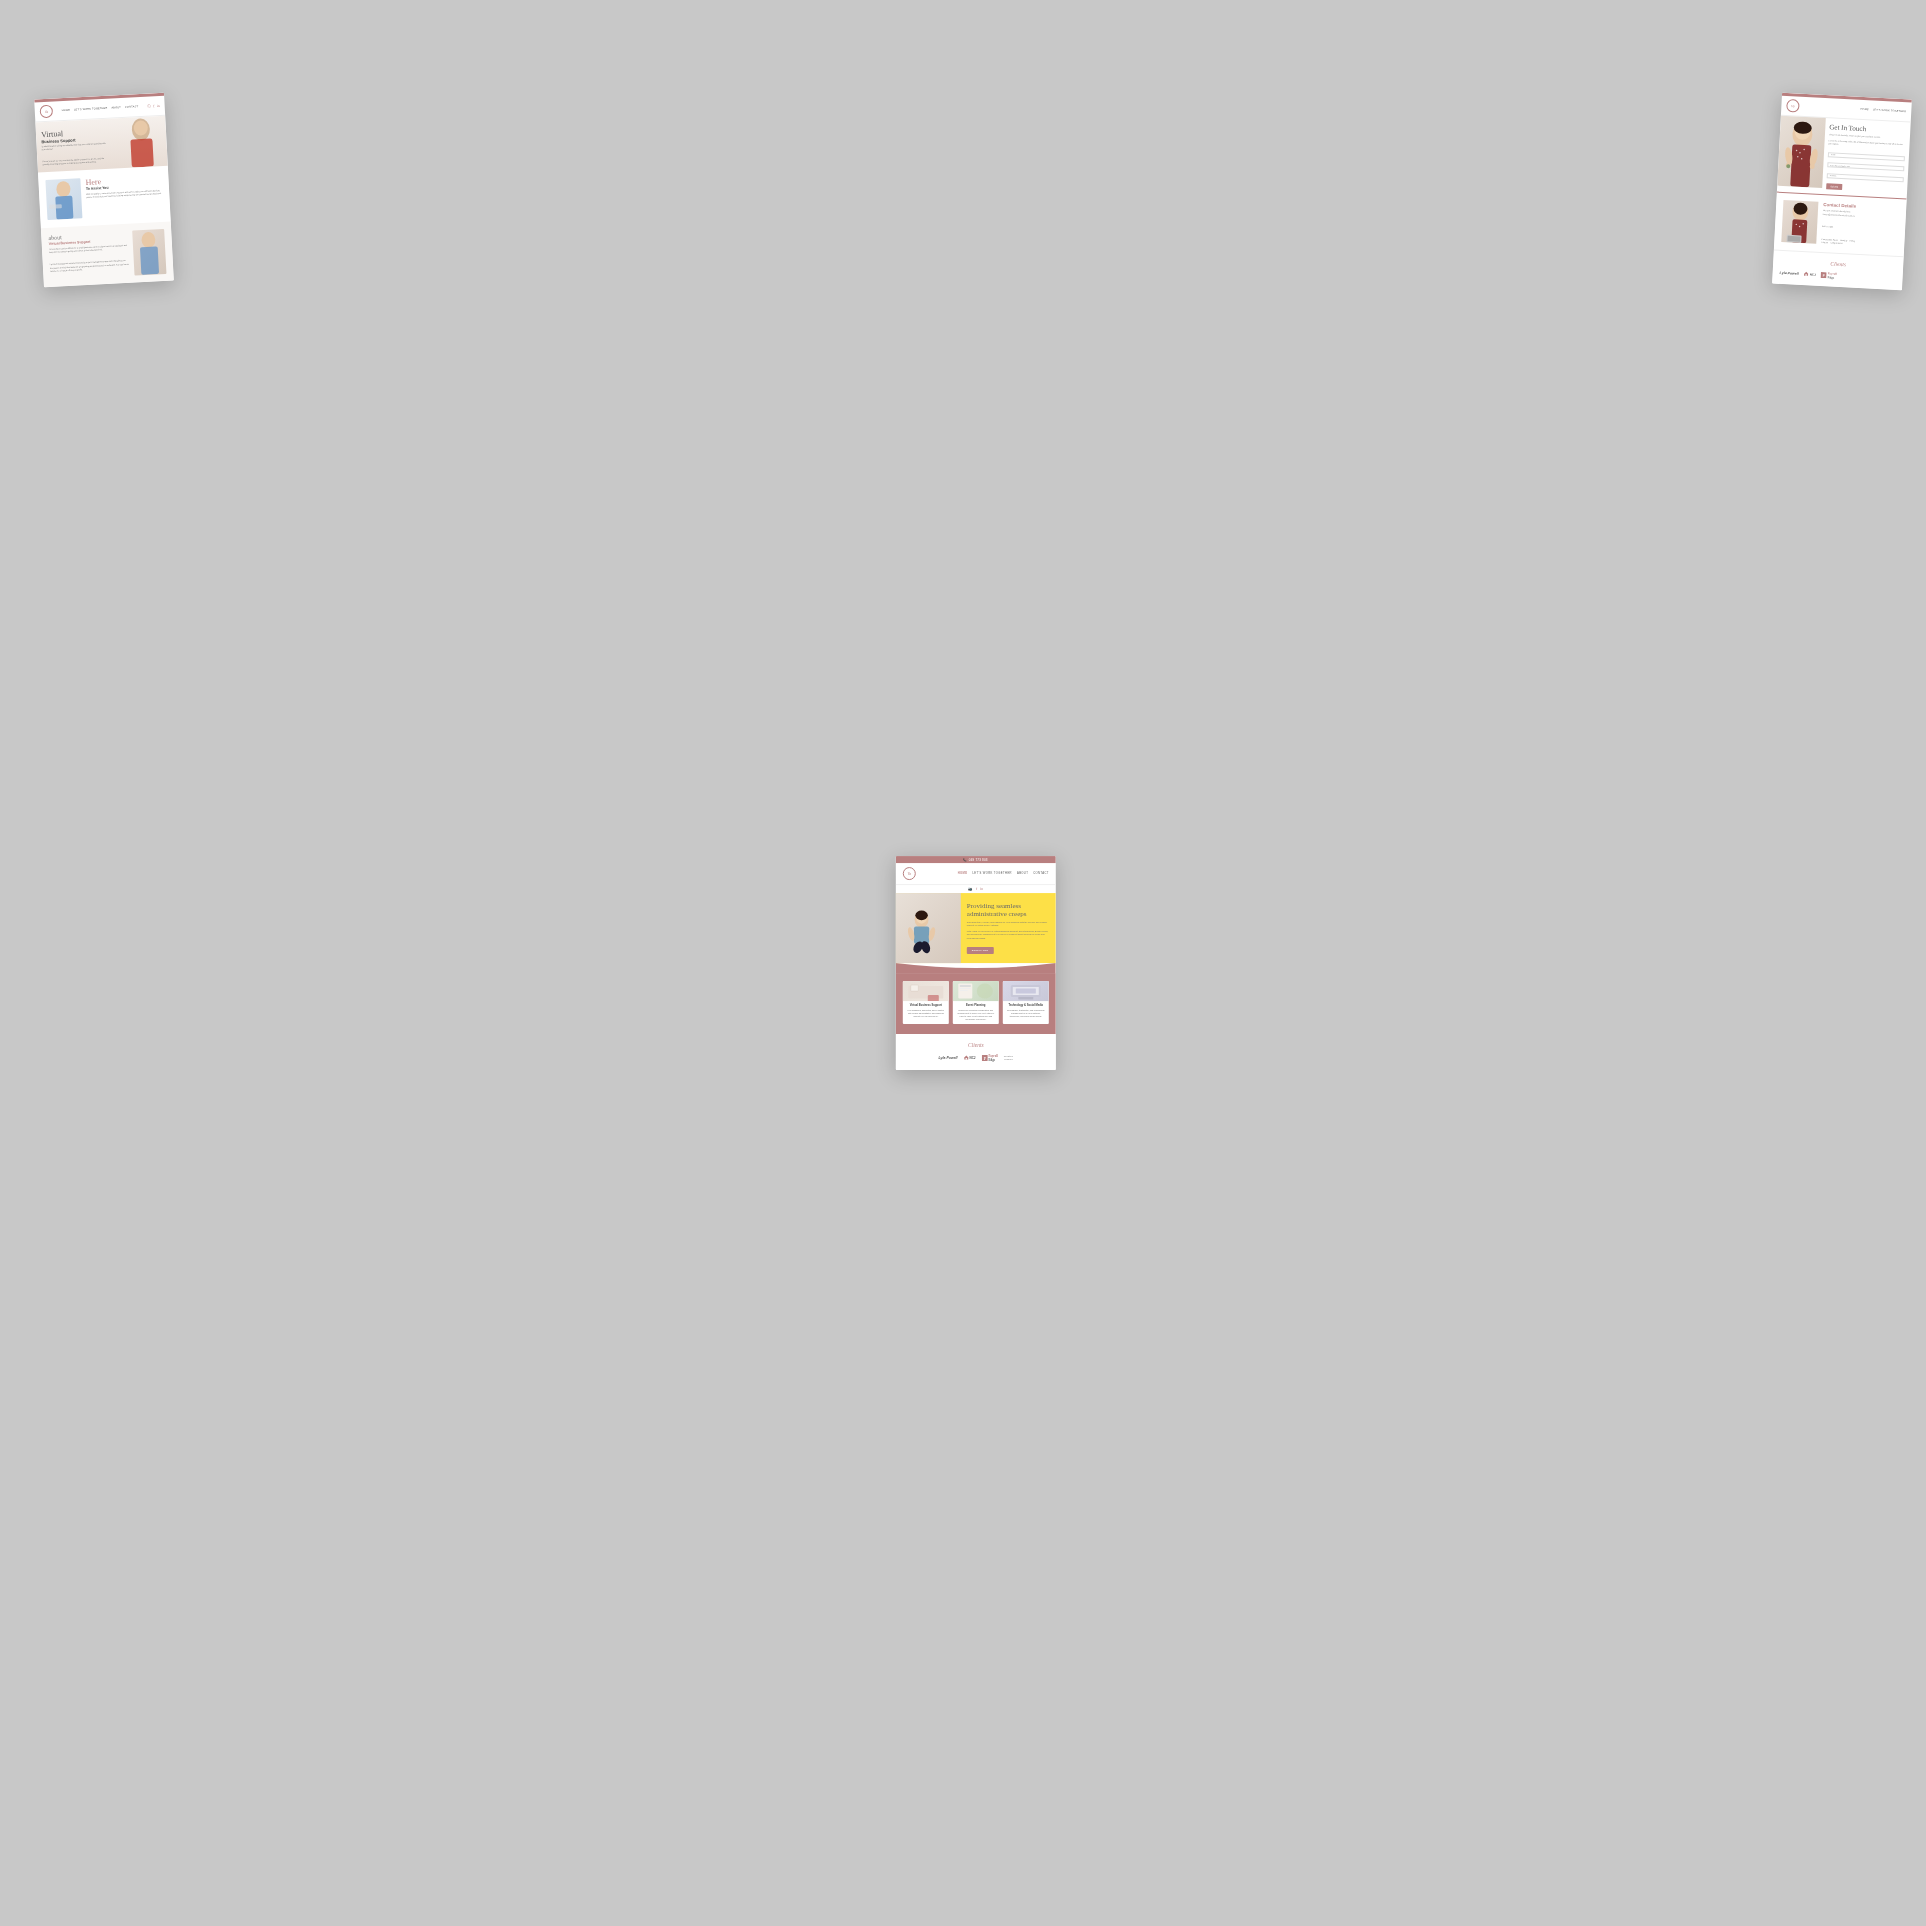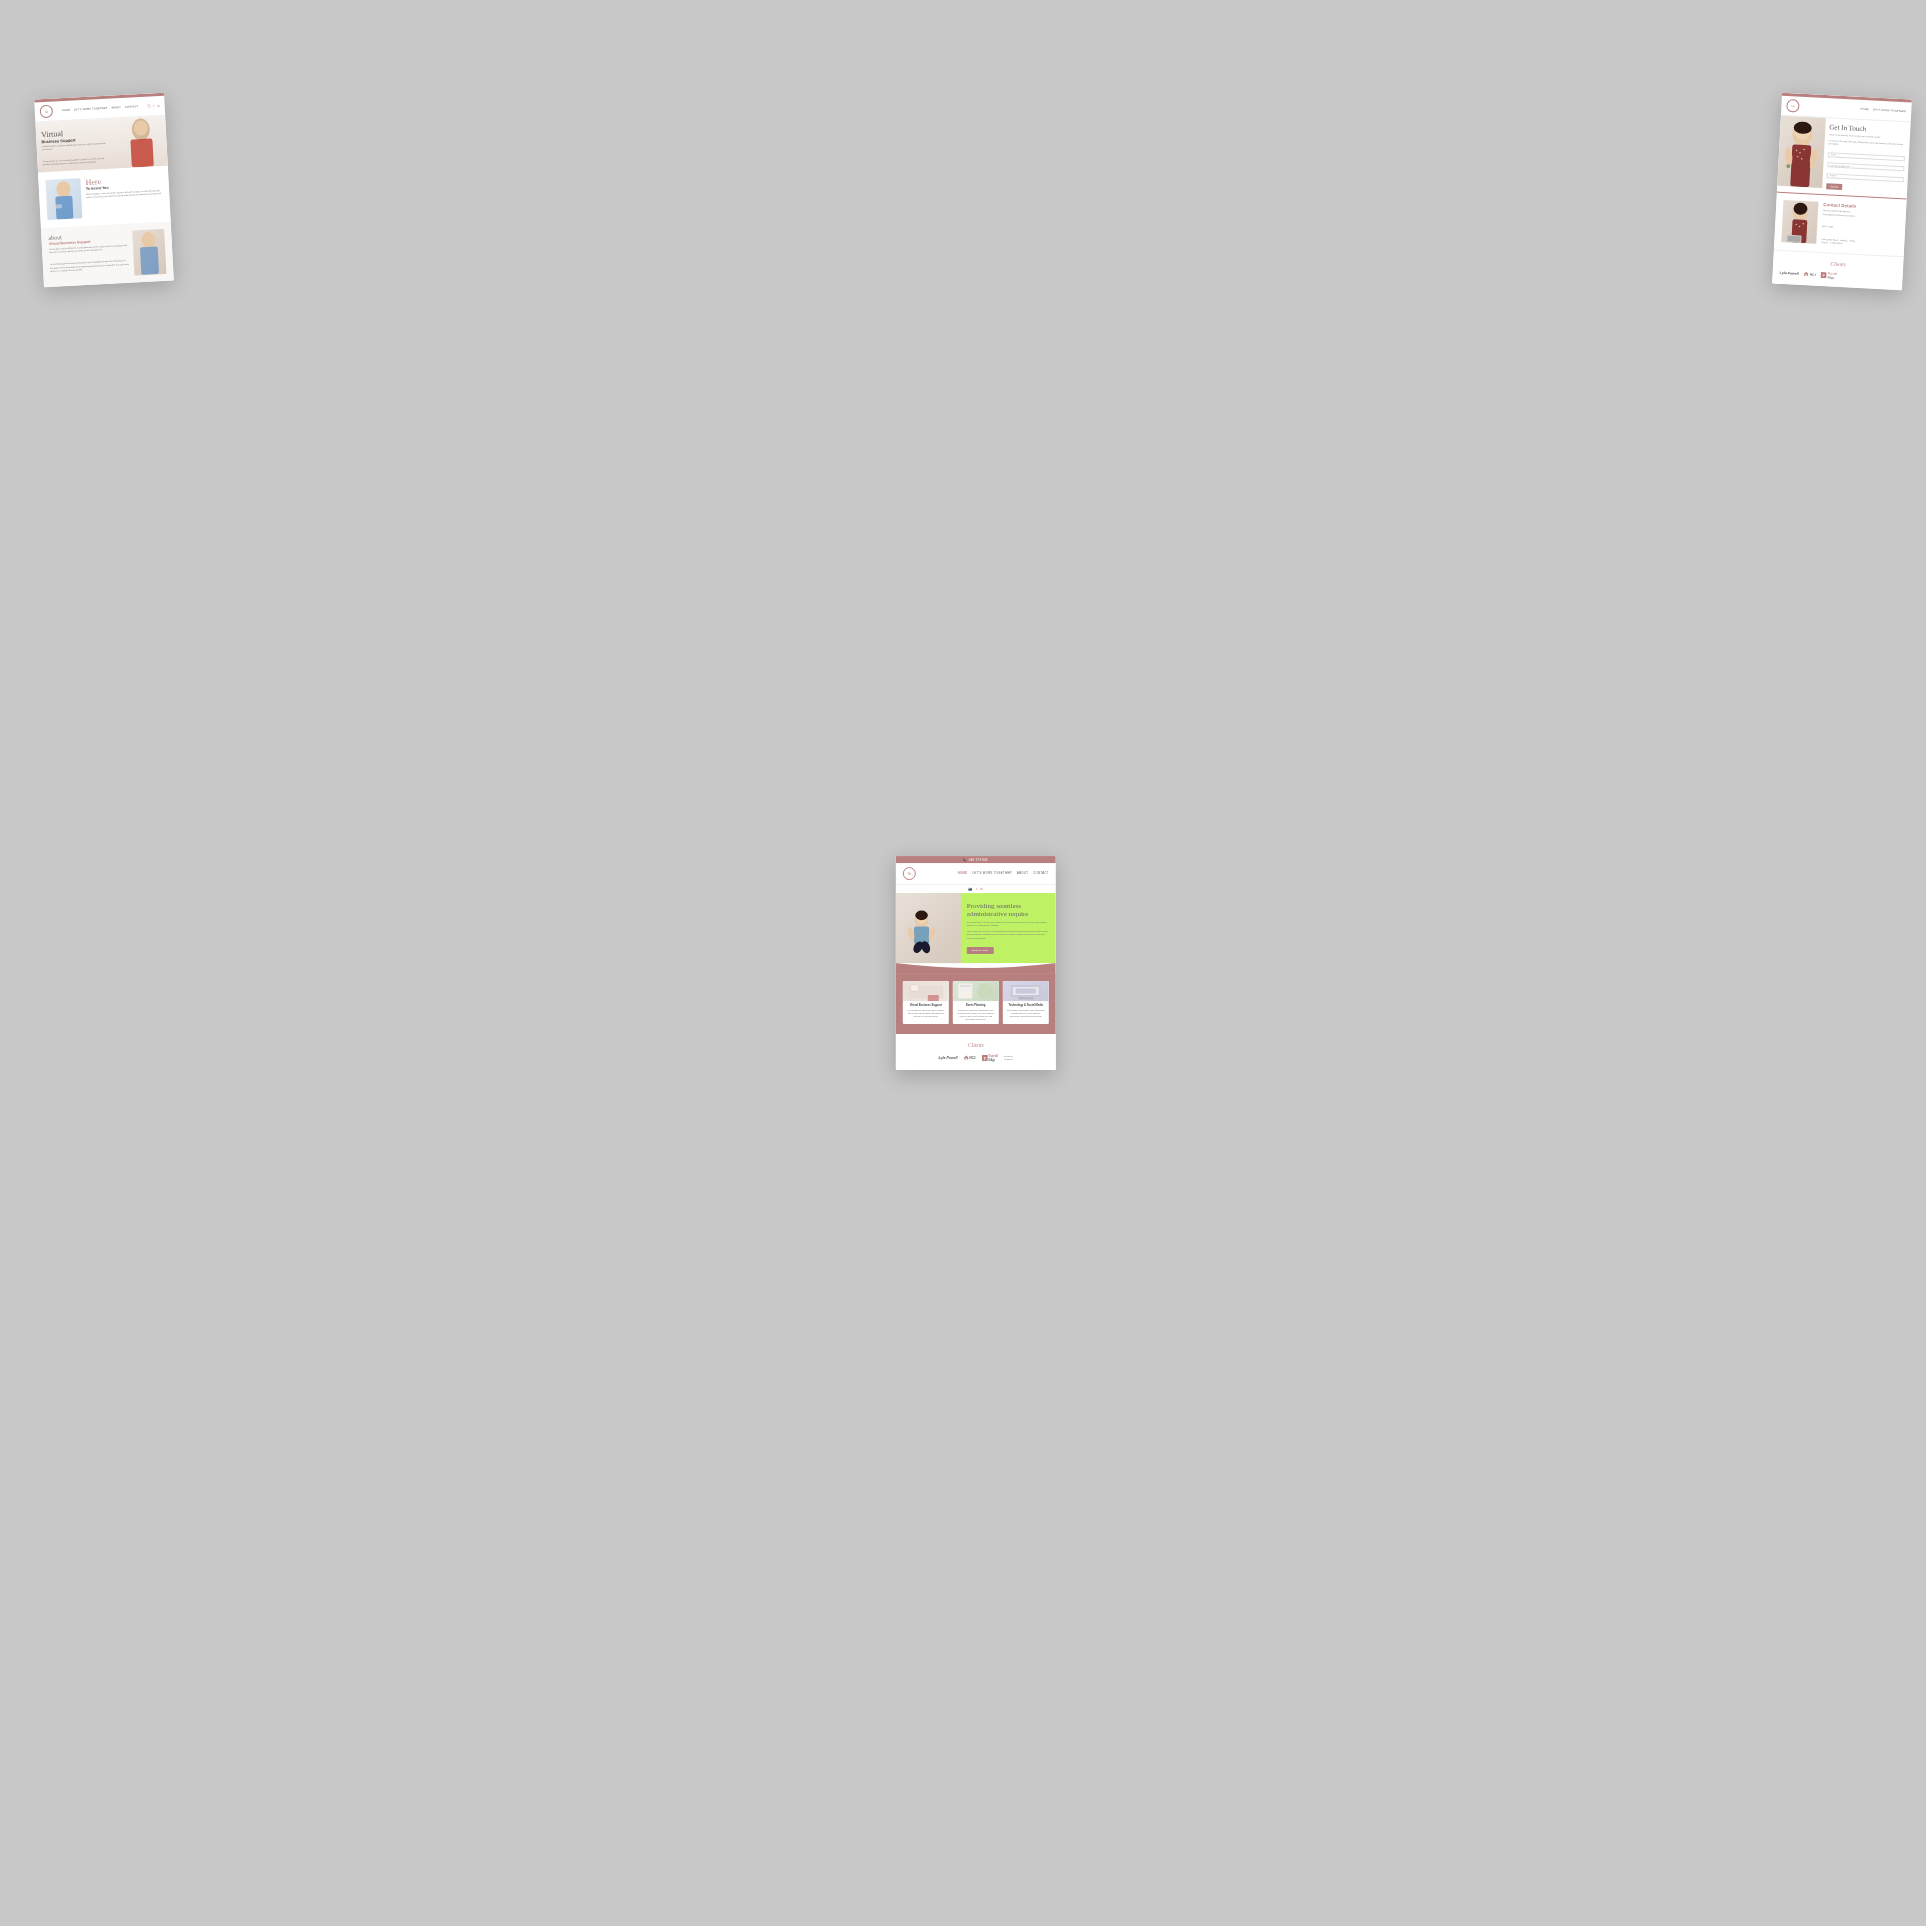--- a/index.html
+++ b/index.html
@@ -84,21 +84,21 @@
       display: flex;
       justify-content: center;
       gap: 3px;
       padding: 2px;
     }
 
     
     .hero {
       position: relative;
       display: flex;
-      background: #bef264;
+      background: #fde047;
       min-height: 70px;
     }
 
     .hero-image {
       width: 65px;
       flex-shrink: 0;
       background: linear-gradient(135deg, #e8e0d8 0%, #d5c8bc 100%);
       position: relative;
       overflow: hidden;
     }
@@ -688,21 +688,21 @@
           <ellipse cx="30" cy="80" rx="8" ry="20" fill="#e8c9a8" transform="rotate(-15 30 80)"></ellipse>
           <ellipse cx="90" cy="80" rx="8" ry="20" fill="#e8c9a8" transform="rotate(15 90 80)"></ellipse>
 
           <ellipse cx="50" cy="118" rx="12" ry="18" fill="#1a1a2e" transform="rotate(30 50 118)"></ellipse>
           <ellipse cx="72" cy="118" rx="12" ry="18" fill="#1a1a2e" transform="rotate(-20 72 118)"></ellipse>
         </svg>
       </div>
       <div class="hero-text-area">
         <div class="hero-title-script">
           <span>Providing seamless</span><br>
-          <span>administrative require</span>
+          <span>administrative creeps</span>
         </div>
         <div class="hero-desc">Gain back time, energy, and passion for your business with the friendly and reliable support of Virtual Team Australia.</div>
         <div class="hero-desc2">With years of experience in Virtual Business Support, Event Planning, Social Media, and Technology Management you can feel confident about working in a safe and professional hands.</div>
         <div class="enquire-btn">Enquire Now</div>
       </div>
     </div>
 
     <svg class="curve-top" height="10" viewBox="0 0 320 20" preserveAspectRatio="none">
       <path d="M0,0 Q160,20 320,0 L320,20 L0,20 Z" fill="#b87f7f"></path>
     </svg>

